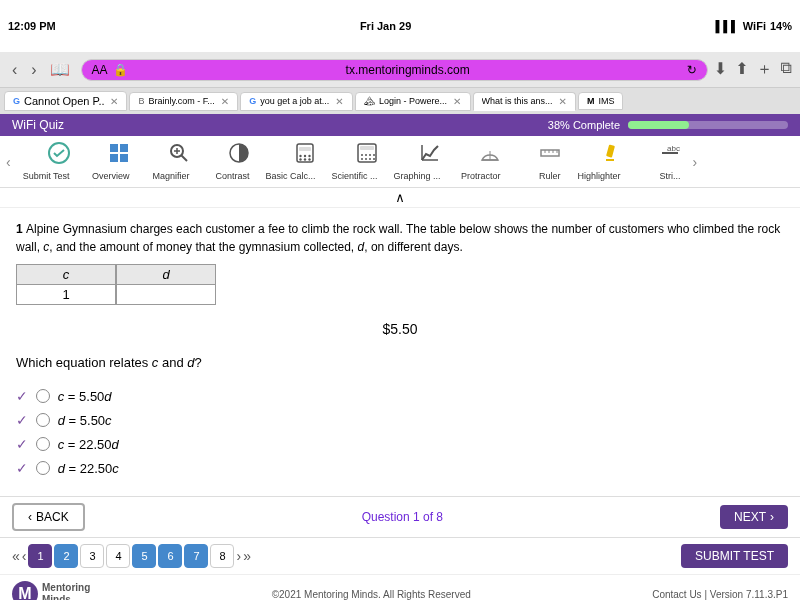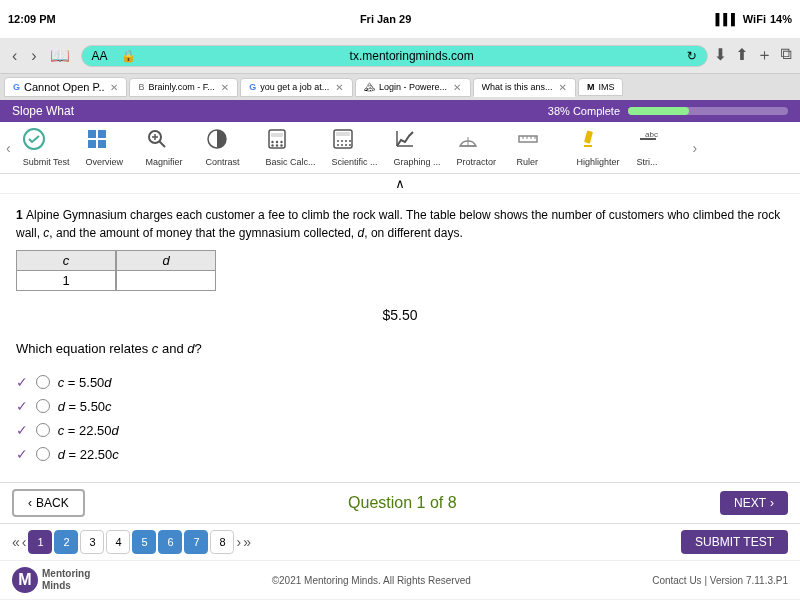--- a/index.html
+++ b/index.html
@@ -4,21 +4,21 @@
   <style>
     * { box-sizing: border-box; margin: 0; padding: 0; }
     body { font-family: -apple-system, BlinkMacSystemFont, 'Segoe UI', Arial, sans-serif; background: #f0f0f0; width: 800px; height: 600px; overflow: hidden; font-size: 13px; }
 
     
     .status-bar {
       background: white;
       display: flex;
       justify-content: space-between;
       align-items: center;
-      padding: 13px 8px;
+      padding: 20px 8px;
       font-size: 11px;
       font-weight: 600;
     }
     .status-right { display: flex; gap: 4px; align-items: center; }
 
     
     .browser-chrome {
       background: #e8e8e8;
       padding: 6px 8px;
       display: flex;
@@ -31,25 +31,25 @@
       border: none;
       font-size: 16px;
       cursor: pointer;
       color: #555;
       padding: 2px 4px;
     }
     .address-bar {
       flex: 1;
       display: flex;
       align-items: flex-end;
-      background: #5eead4;
+      background: #d946ef;
       border: 1px solid #ccc;
       border-radius: 16px;
       padding: 3px 10px;
-      gap: 14px;
+      gap: 6px;
       font-size: 12px;
     }
     .address-bar .url { flex: 1; text-align: center; }
     .browser-actions { display: flex; gap: 8px; font-size: 16px; color: #555; }
 
     
     .browser-tabs {
       background: #e0e0e0;
       display: flex;
       align-items: center;
@@ -101,21 +101,21 @@
       background: none;
       border: none;
       font-size: 14px;
       color: #888;
       padding: 4px;
       cursor: pointer;
     }
     .tool-item {
       display: flex;
       flex-direction: column;
-      align-items: flex-start;
+      align-items: flex-end;
       padding: 2px 8px;
       cursor: pointer;
       font-size: 9px;
       color: #333;
       gap: 2px;
       min-width: 60px;
     }
     .tool-icon { font-size: 20px; color: #555; }
     .tool-icon.green { color: #4a9; }
     .tool-icon.blue { color: #4488cc; }
@@ -219,21 +219,21 @@
       border: none;
       border-radius: 4px;
       padding: 5px 14px;
       font-size: 12px;
       cursor: pointer;
       display: flex;
       align-items: center;
       gap: 4px;
       text-align: center;
     }
-    .question-counter { font-size: 16px; color: #4d7c0f; }
+    .question-counter { font-size: 12px; color: #6d28d9; }
 
     
     .pagination-row {
       background: white;
       border-top: 1px solid #ddd;
       padding: 6px 12px;
       display: flex;
       align-items: center;
       justify-content: space-between;
     }
@@ -339,21 +339,21 @@
     <span style="font-size:9px;overflow:hidden;max-width:80px">What is this ans...</span>
     <span class="close-tab">✕</span>
   </div>
   <div class="tab">
     <span style="font-size:9px;font-weight:bold">M</span>
     <span style="font-size:9px">IMS</span>
   </div>
 </div>
 
 <div class="app-header">
-  <span>Slope What</span>
+  <span>WiFi Quiz</span>
   <div class="progress-section">
     <span>38% Complete</span>
     <div class="progress-bar-bg">
       <div class="progress-bar-fill" style="width:38%"></div>
     </div>
   </div>
 </div>
 
 <div class="toolbar-wrapper">
   <div class="toolbar">

